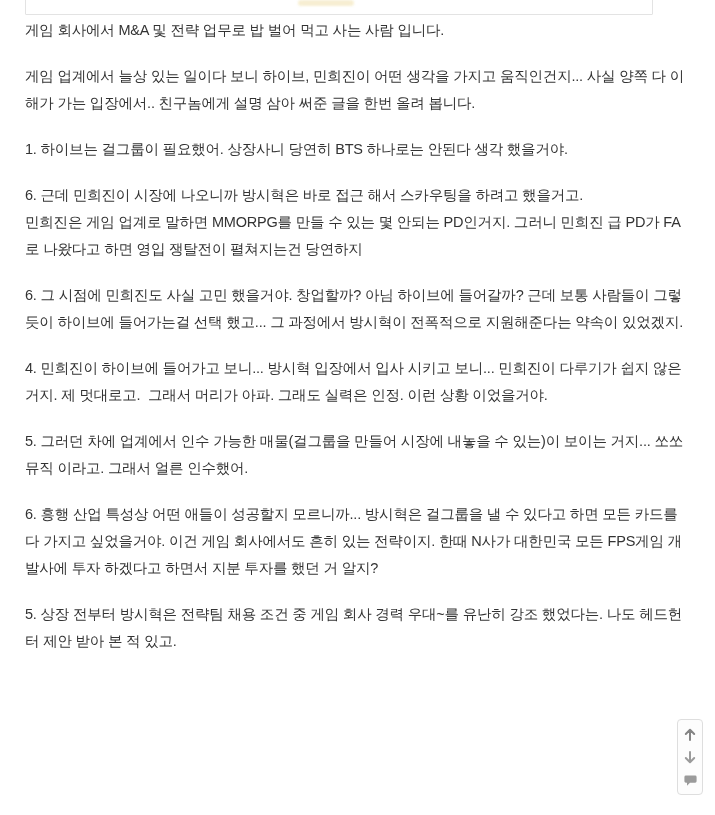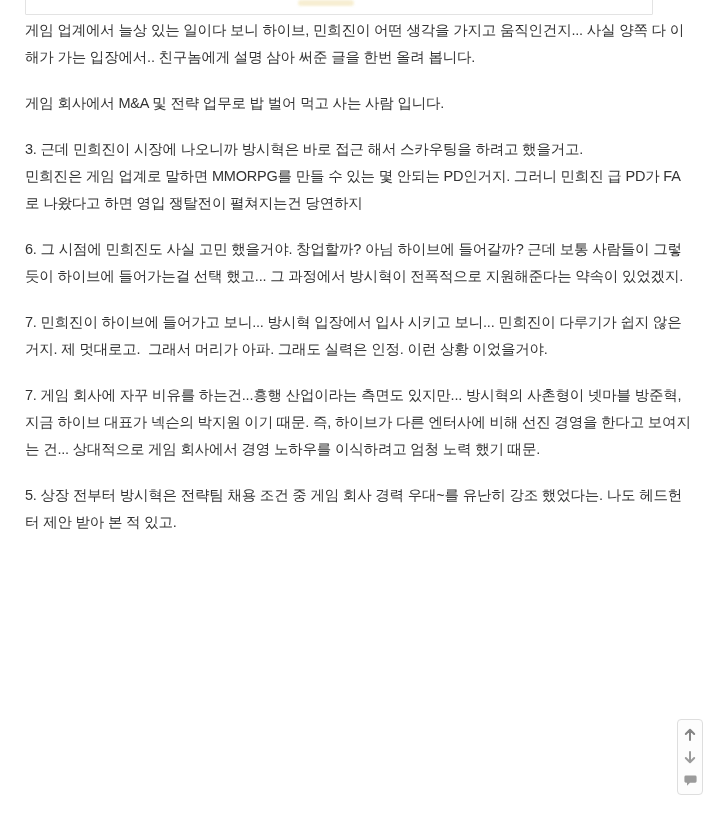--- a/index.html
+++ b/index.html
@@ -83,27 +83,29 @@
   .icon { display: inline-flex; }
 </style>
 </head>
 <body>
 
 <div class="embed-box">
   <div class="embed-artifact"></div>
 </div>
 
 <div class="article">
+  <p>게임 회사에서 M&amp;A 및 전략 업무로 밥 벌어 먹고 사는 사람 입니다.</p>
   <p>게임 업계에서 늘상 있는 일이다 보니 하이브, 민희진이 어떤 생각을 가지고 움직인건지... 사실 양쪽 다 이해가 가는 입장에서.. 친구놈에게 설명 삼아 써준 글을 한번 올려 봅니다.</p>
-  <p>게임 회사에서 M&amp;A 및 전략 업무로 밥 벌어 먹고 사는 사람 입니다.</p>
-  <p>3. 근데 민희진이 시장에 나오니까 방시혁은 바로 접근 해서 스카우팅을 하려고 했을거고.
+  <p>1. 하이브는 걸그룹이 필요했어. 상장사니 당연히 BTS 하나로는 안된다 생각 했을거야.</p>
+  <p>6. 근데 민희진이 시장에 나오니까 방시혁은 바로 접근 해서 스카우팅을 하려고 했을거고.
 민희진은 게임 업계로 말하면 MMORPG를 만들 수 있는 몇 안되는 PD인거지. 그러니 민희진 급 PD가 FA로 나왔다고 하면 영입 쟁탈전이 펼쳐지는건 당연하지</p>
   <p>6. 그 시점에 민희진도 사실 고민 했을거야. 창업할까? 아님 하이브에 들어갈까? 근데 보통 사람들이 그렇듯이 하이브에 들어가는걸 선택 했고... 그 과정에서 방시혁이 전폭적으로 지원해준다는 약속이 있었겠지.</p>
-  <p>7. 민희진이 하이브에 들어가고 보니... 방시혁 입장에서 입사 시키고 보니... 민희진이 다루기가 쉽지 않은거지. 제 멋대로고.  그래서 머리가 아파. 그래도 실력은 인정. 이런 상황 이었을거야.</p>
-  <p>7. 게임 회사에 자꾸 비유를 하는건...흥행 산업이라는 측면도 있지만... 방시혁의 사촌형이 넷마블 방준혁, 지금 하이브 대표가 넥슨의 박지원 이기 때문. 즉, 하이브가 다른 엔터사에 비해 선진 경영을 한다고 보여지는 건... 상대적으로 게임 회사에서 경영 노하우를 이식하려고 엄청 노력 했기 때문.</p>
+  <p>4. 민희진이 하이브에 들어가고 보니... 방시혁 입장에서 입사 시키고 보니... 민희진이 다루기가 쉽지 않은거지. 제 멋대로고.  그래서 머리가 아파. 그래도 실력은 인정. 이런 상황 이었을거야.</p>
+  <p>5. 그러던 차에 업계에서 인수 가능한 매물(걸그룹을 만들어 시장에 내놓을 수 있는)이 보이는 거지... 쏘쏘뮤직 이라고. 그래서 얼른 인수했어.</p>
+  <p>6. 흥행 산업 특성상 어떤 애들이 성공할지 모르니까... 방시혁은 걸그룹을 낼 수 있다고 하면 모든 카드를 다 가지고 싶었을거야. 이건 게임 회사에서도 흔히 있는 전략이지. 한때 N사가 대한민국 모든 FPS게임 개발사에 투자 하겠다고 하면서 지분 투자를 했던 거 알지?</p>
   <p>5. 상장 전부터 방시혁은 전략팀 채용 조건 중 게임 회사 경력 우대~를 유난히 강조 했었다는. 나도 헤드헌터 제안 받아 본 적 있고.</p>
 </div>
 
 <div class="float-toolbar">
   <button aria-label="scroll-to-top">
     <span class="icon">
       <svg width="12" height="13" viewBox="0 0 12 13">
         <path d="M6 2 L6 12 M1.8 6 L6 1.8 L10.2 6" fill="none" stroke="#858585" stroke-width="2" stroke-linecap="round" stroke-linejoin="round"></path>
       </svg>
     </span>

